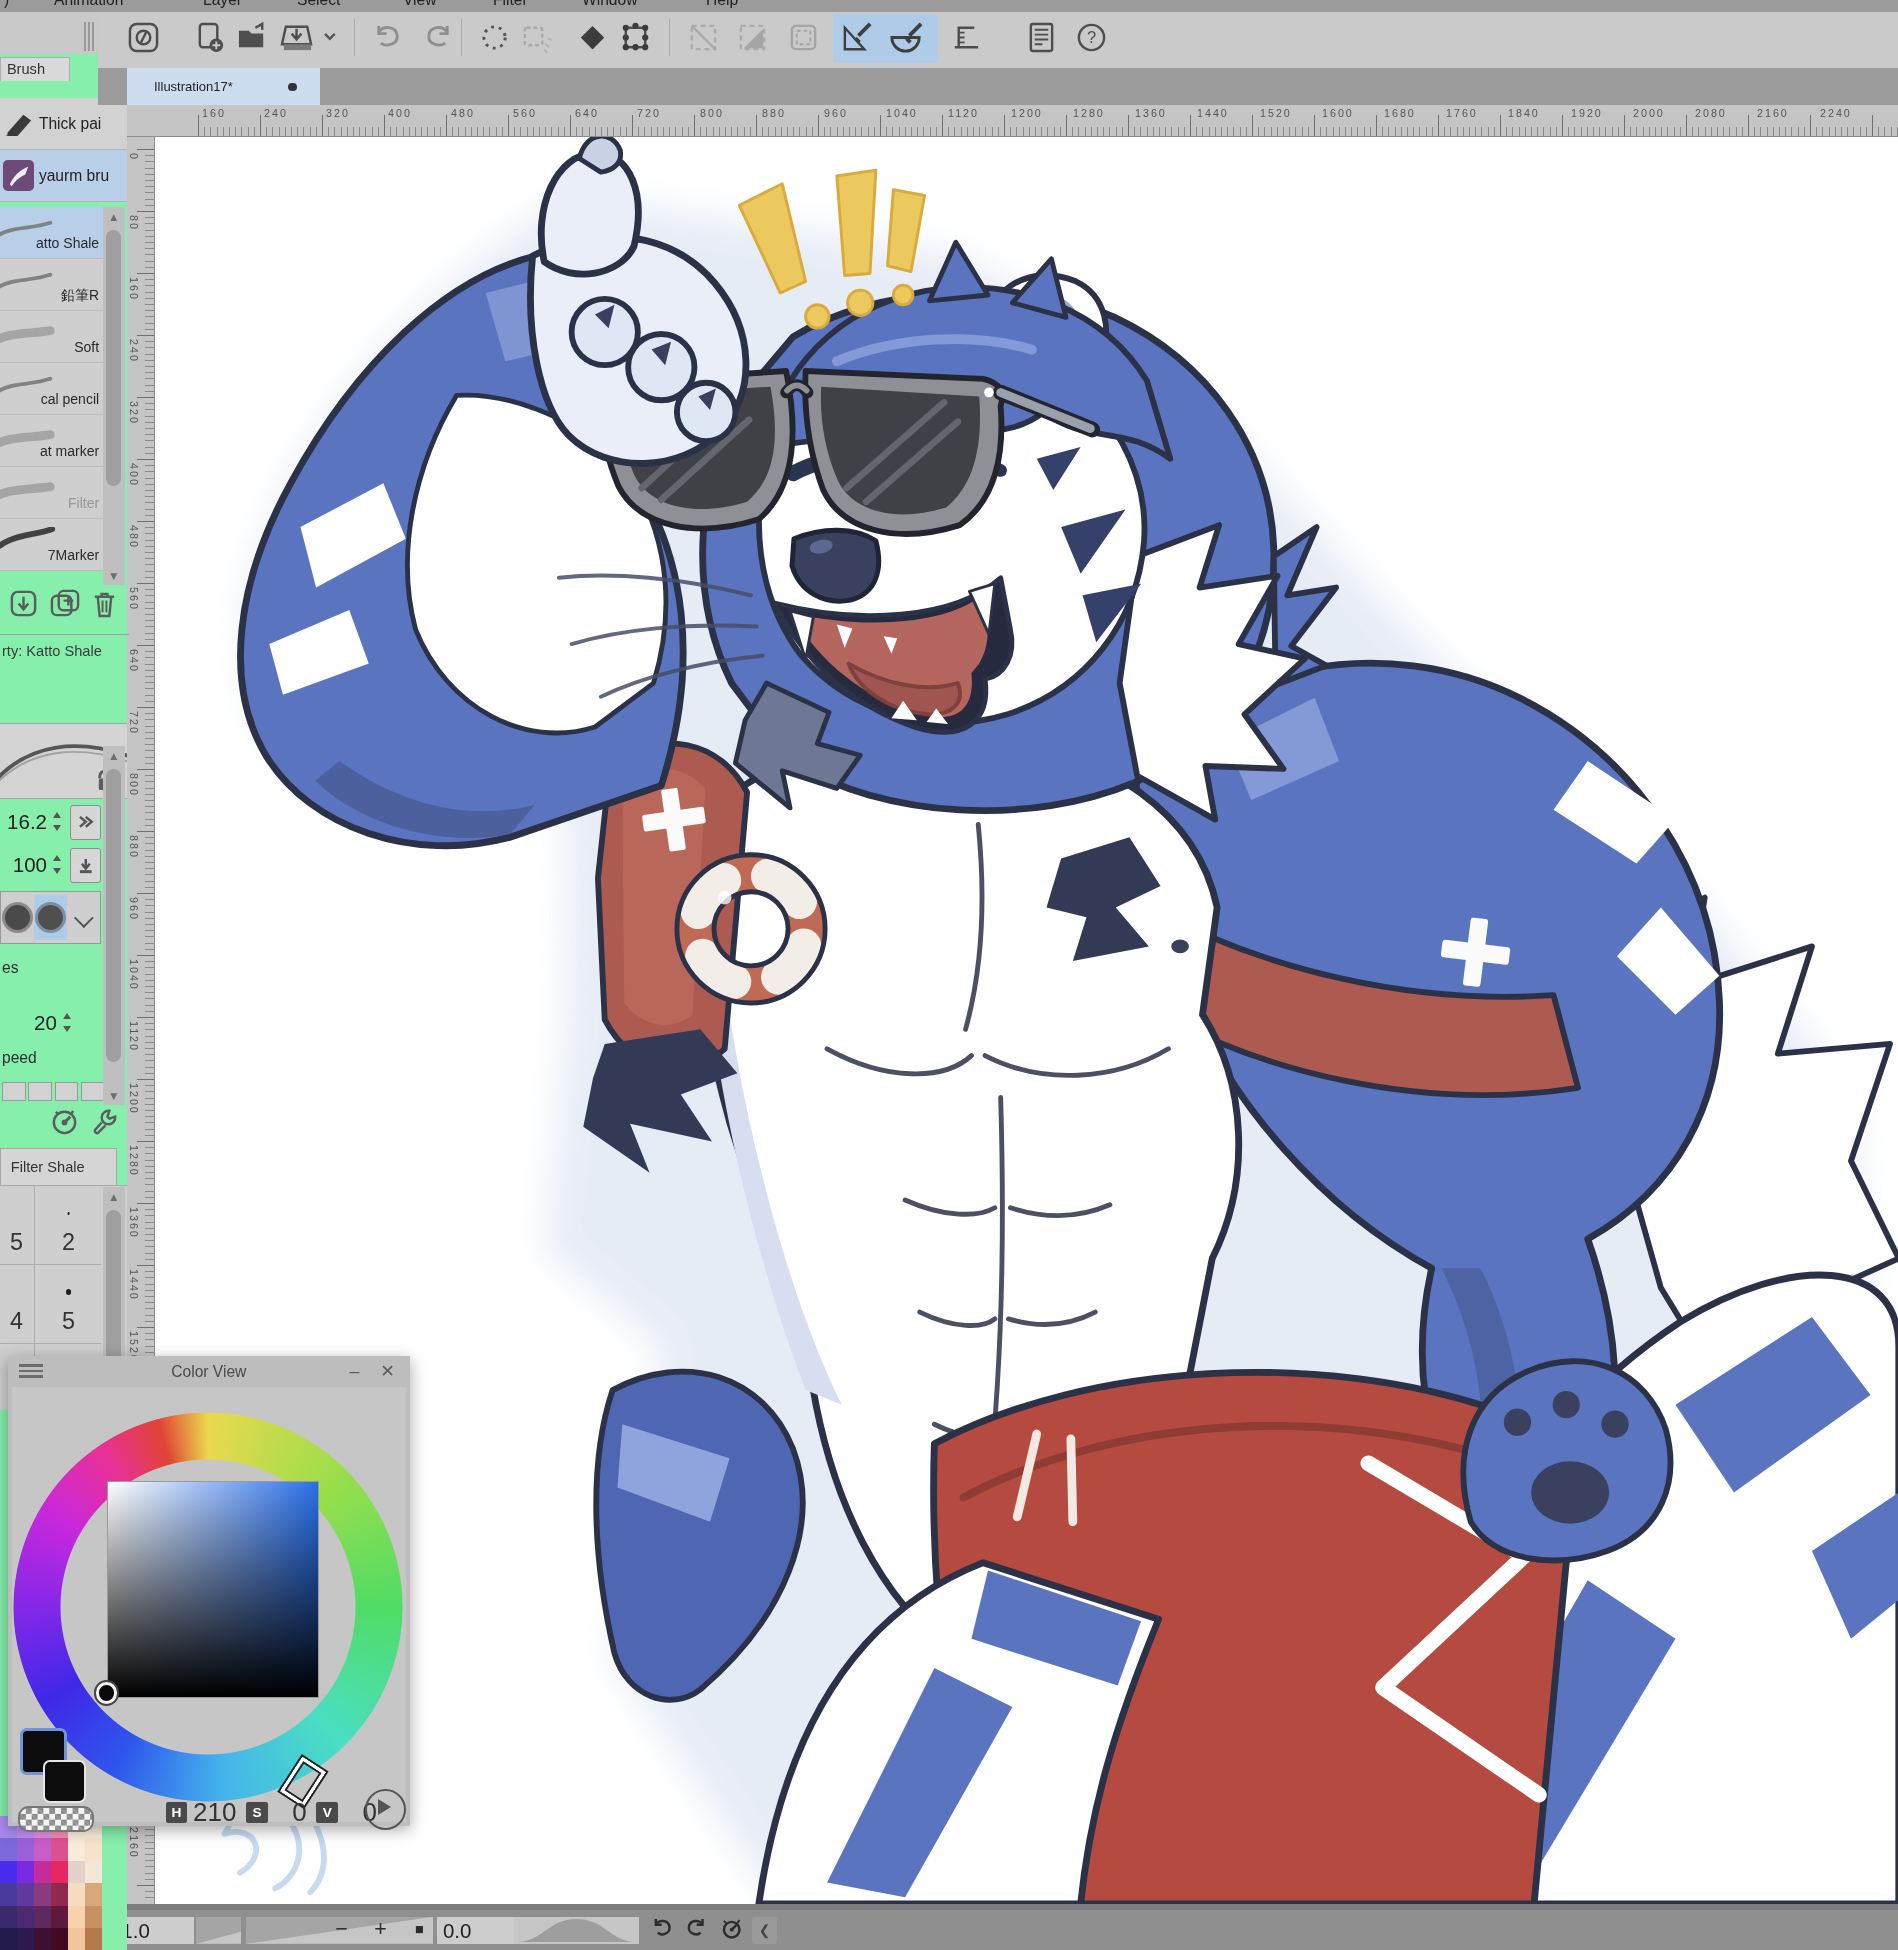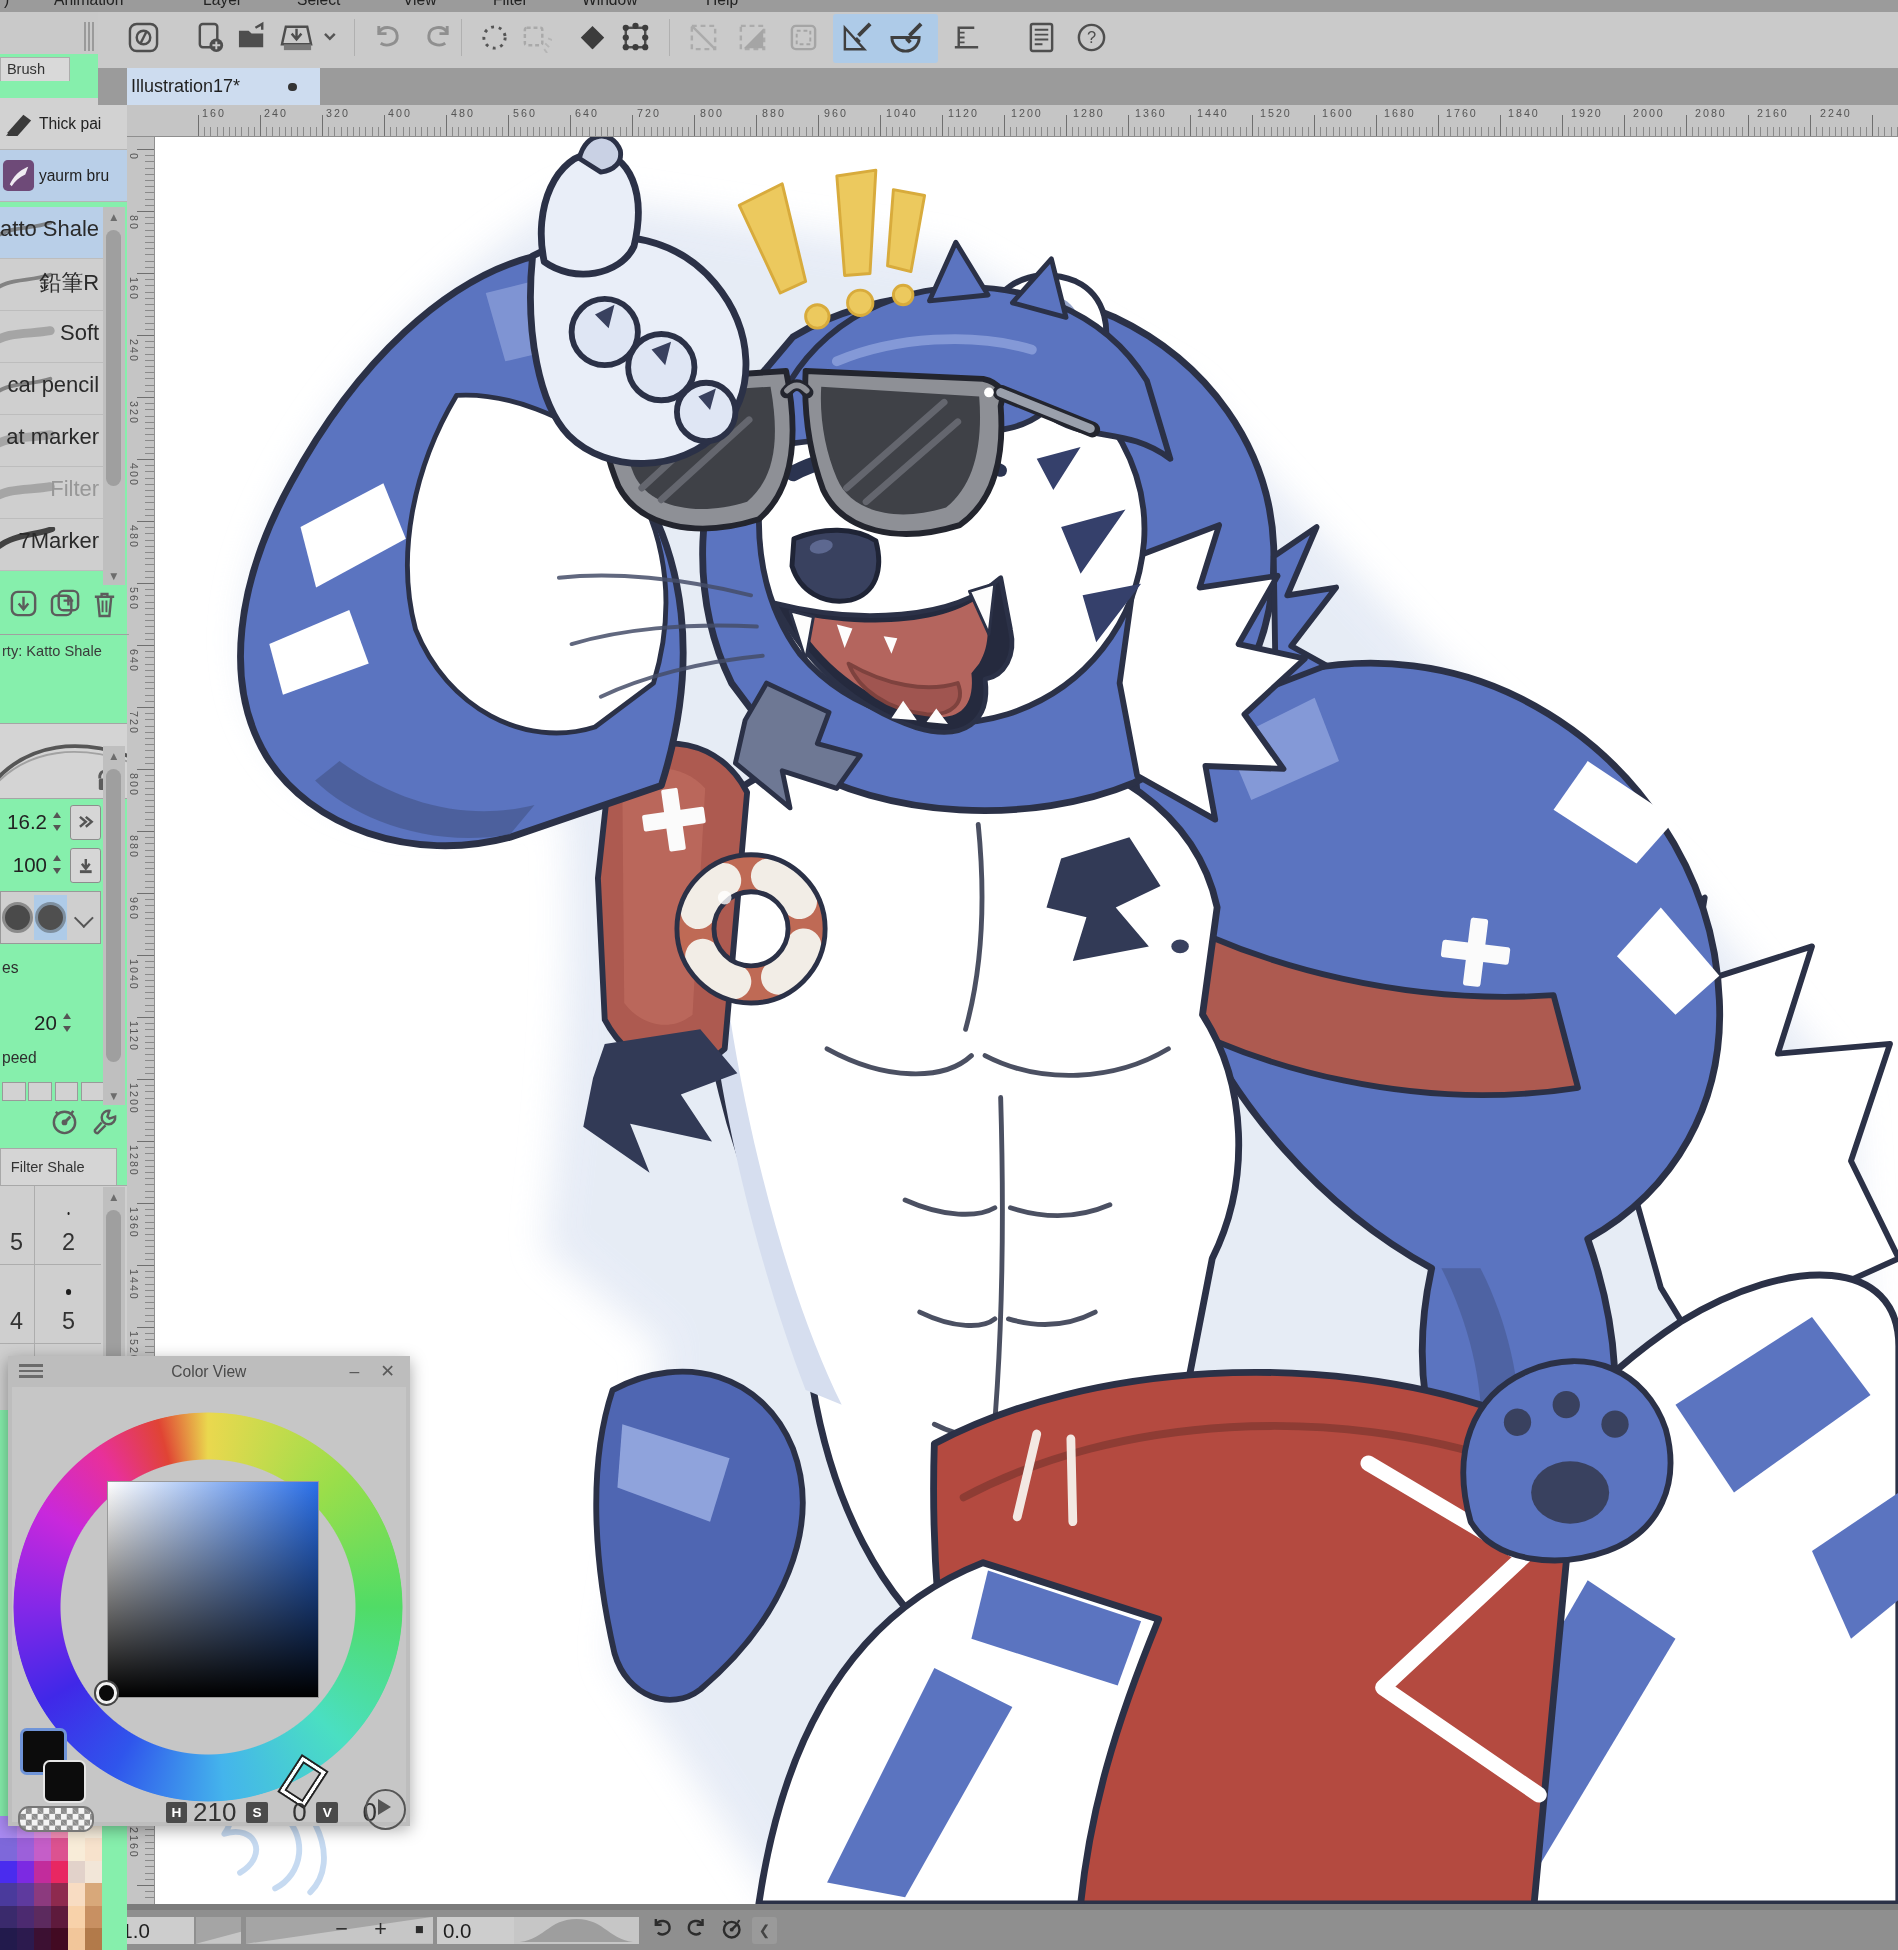--- a/index.html
+++ b/index.html
@@ -14,21 +14,21 @@
   .toolbar{left:98px;top:11.7px;width:1801px;height:57px;background:#cacaca;border-bottom:1px solid #a9a9a9;z-index:25;}
   .grip{left:84px;top:21.5px;width:9.8px;height:29px;z-index:26;
         background:repeating-linear-gradient(to right,#9a9a9a 0 2px,transparent 2px 3.9px);}
   .tbtn{position:absolute;top:5.9px;width:37px;height:39px;display:flex;align-items:center;justify-content:center;border-radius:3.9px;}
   .tbtn svg{display:block;}
   .tsep{position:absolute;top:7.8px;width:1px;height:37px;background:#b0b0b0;}
   .tblue{position:absolute;left:735px;top:2px;width:105px;height:49px;background:#aecbe8;border-radius:2.9px;}
   
   .tabrow{left:98px;top:68px;width:1801px;height:37px;background:#9b9b9b;z-index:25;}
   .doctab{position:absolute;left:29px;top:0;width:193px;height:37px;background:#cddcef;display:flex;align-items:center;}
-  .doctab .t{margin-left:4px;font-size:18px;color:#1f1f1f;}
+  .doctab .t{margin-left:27px;font-size:13px;color:#1f1f1f;}
   .doctab .dot{position:absolute;right:23.4px;top:14.6px;width:8.8px;height:8.8px;border-radius:50%;background:#333;}
   
   .hruler{left:154px;top:105px;width:1745px;height:31px;background:#c5c5c5;border-bottom:1px solid #8f8f8f;overflow:hidden;z-index:20;}
   .hruler .minor{position:absolute;left:44px;right:0;bottom:0;height:8.8px;
         background:repeating-linear-gradient(to right,#8a8a8a 0 1px,transparent 1px 6.2px);}
   .hruler .major{position:absolute;left:44px;right:0;top:9.8px;bottom:0;
         background:repeating-linear-gradient(to right,#6f6f6f 0 1px,transparent 1px 62px);}
   .hruler .lbl{position:absolute;top:2px;font-size:10.7px;color:#555;letter-spacing:2px;}
   .rcorner{left:127px;top:105px;width:27px;height:31px;background:#c5c5c5;border-right:1px solid #9c9c9c;border-bottom:1px solid #8f8f8f;z-index:20;}
   .vruler{left:127px;top:137px;width:27px;height:1767px;background:#c5c5c5;border-right:1px solid #8f8f8f;overflow:hidden;z-index:20;}
@@ -42,21 +42,21 @@
   
   .sidepanel{left:0;top:54px;width:127px;height:1897px;background:#86efac;z-index:22;}
   .brushtab{position:absolute;left:0;top:2.9px;width:62px;height:23.4px;background:#d9d9d9;border:1px solid #adadad;border-bottom:none;font-size:14.6px;color:#333;padding-left:5.9px;line-height:23.4px;}
   .pitem{position:absolute;left:0;width:127px;height:51px;border-bottom:1px solid #b5b5b5;display:flex;align-items:center;background:#d2d2d2;}
   .pitem.sel{background:#b9cfe8;}
   .pitem .lab{font-size:15.6px;color:#222;white-space:nowrap;}
   .bicon{width:33px;height:33px;margin:0 3.9px 0 2px;flex:none;}
   .blist{position:absolute;left:0;top:153px;width:103px;height:378px;overflow:hidden;}
   .bitem{position:relative;width:103px;height:51px;border-bottom:1px solid #bdbdbd;background:#cfcfcf;}
   .bitem.sel{background:#b9cfe8;}
-  .bitem .nm{position:absolute;right:3.9px;top:9px;font-size:22px;color:#2a2a2a;white-space:nowrap;}
+  .bitem .nm{position:absolute;right:3.9px;top:28px;font-size:14px;color:#2a2a2a;white-space:nowrap;}
   .bitem.muted .nm{color:#979797;}
   .bitem svg{position:absolute;left:-13.7px;top:7.8px;}
   .vscroll{position:absolute;width:21.5px;background:#bfbfbf;}
   .vthumb{position:absolute;left:2.9px;width:15.6px;background:#9f9f9f;border-radius:7.8px;}
   .scar{position:absolute;left:0;width:21.5px;height:19.5px;color:#6d6d6d;font-size:11.7px;text-align:center;line-height:19.5px;}
   .ghostbtn{position:absolute;top:0;width:33px;height:33px;color:#5c5c5c;}
   .hdr{position:absolute;left:0;width:127px;font-size:14.6px;color:#3a3a3a;white-space:nowrap;}
   .prevbox{position:absolute;left:0;top:669px;width:127px;height:74px;background:#d4d4d4;border-top:1px solid #a5a5a5;border-bottom:1px solid #a5a5a5;}
   .prow{position:absolute;left:0;width:101px;height:41px;display:flex;align-items:center;}
   .pval{font-size:20.5px;color:#222;width:47px;text-align:right;}

